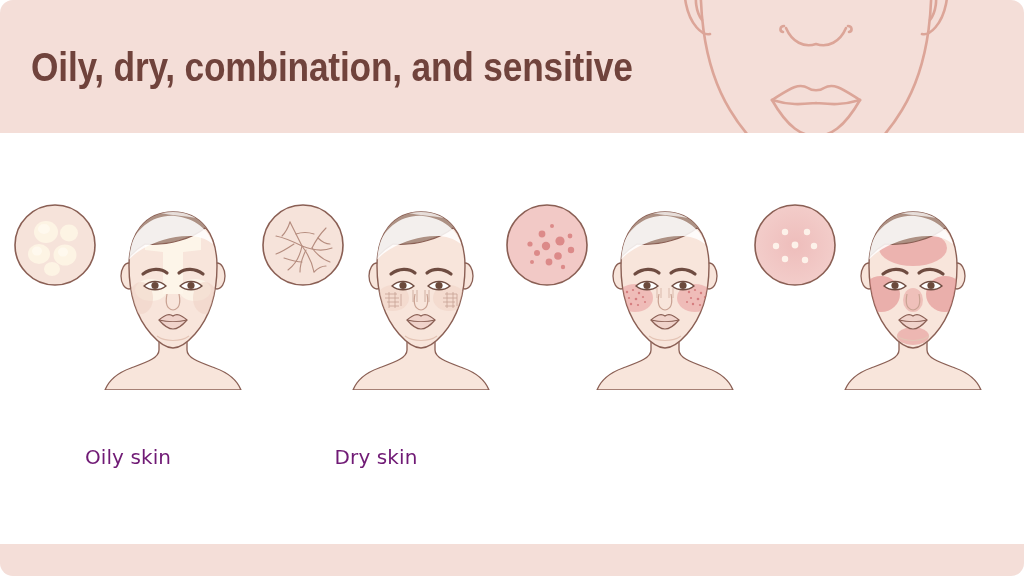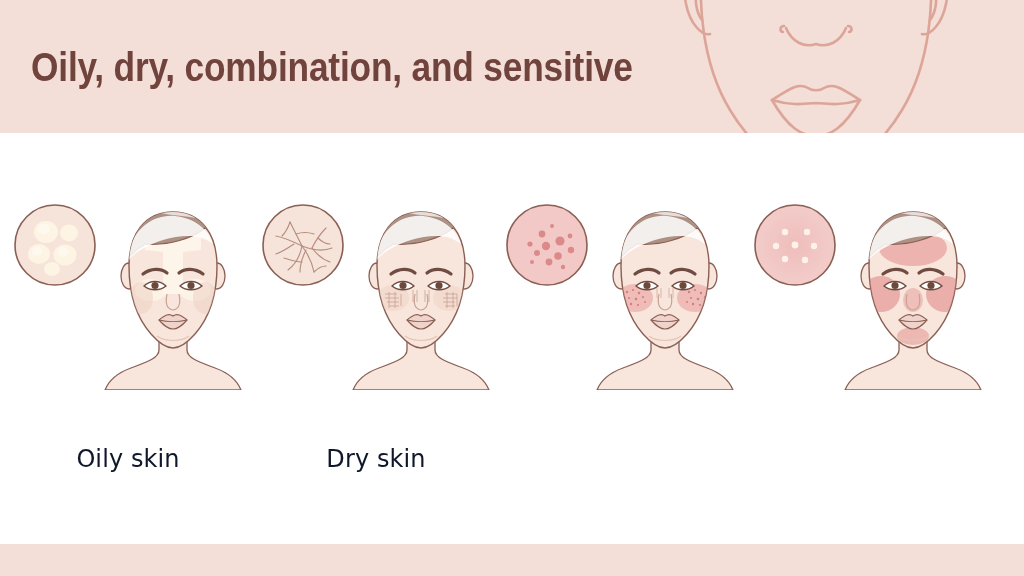--- a/index.html
+++ b/index.html
@@ -10,20 +10,21 @@
   }
   body {
     font-family: "Liberation Sans", sans-serif;
   }
   .page {
     position: relative;
     width: 1024px;
     height: 576px;
     background: #ffffff;
     overflow: hidden;
+    border-radius: 13px;
   }
 
   
   .header-band {
     position: absolute;
     left: 0;
     top: 0;
     width: 1024px;
     height: 133px;
     background: #f4ded8;
@@ -111,23 +112,23 @@
     width: 152px;
     height: 200px;
   }
   .card-label {
     position: absolute;
     left: 0;
     top: 312px;
     width: 256px;
     text-align: center;
     font-family: "DejaVu Sans", sans-serif;
-    font-size: 24px;
+    font-size: 20px;
     font-weight: 400;
-    color: #0f172a;
+    color: #701a75;
     letter-spacing: 0.1px;
   }
   .card-3 .card-label { letter-spacing: 0px; }
 </style>
 </head>
 <body>
 
 <div class="page">
 
   <div class="header-band">

